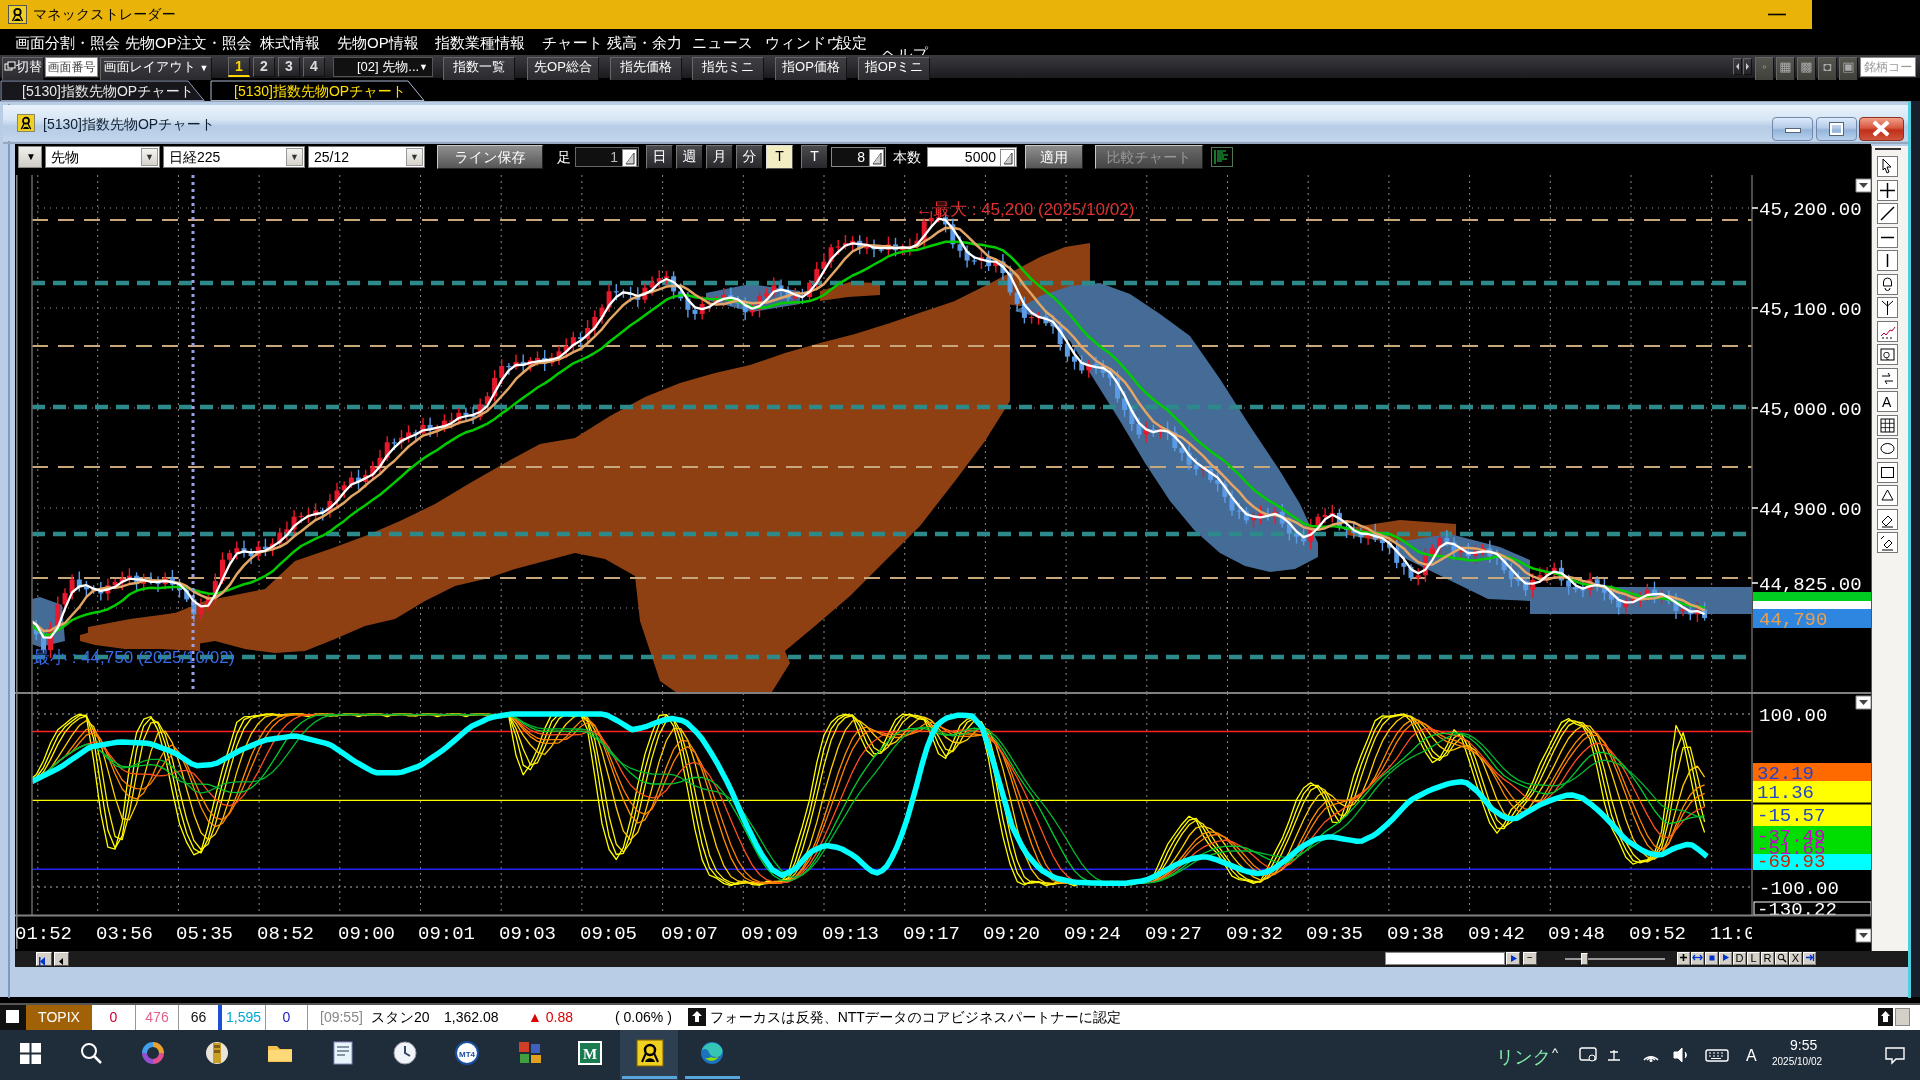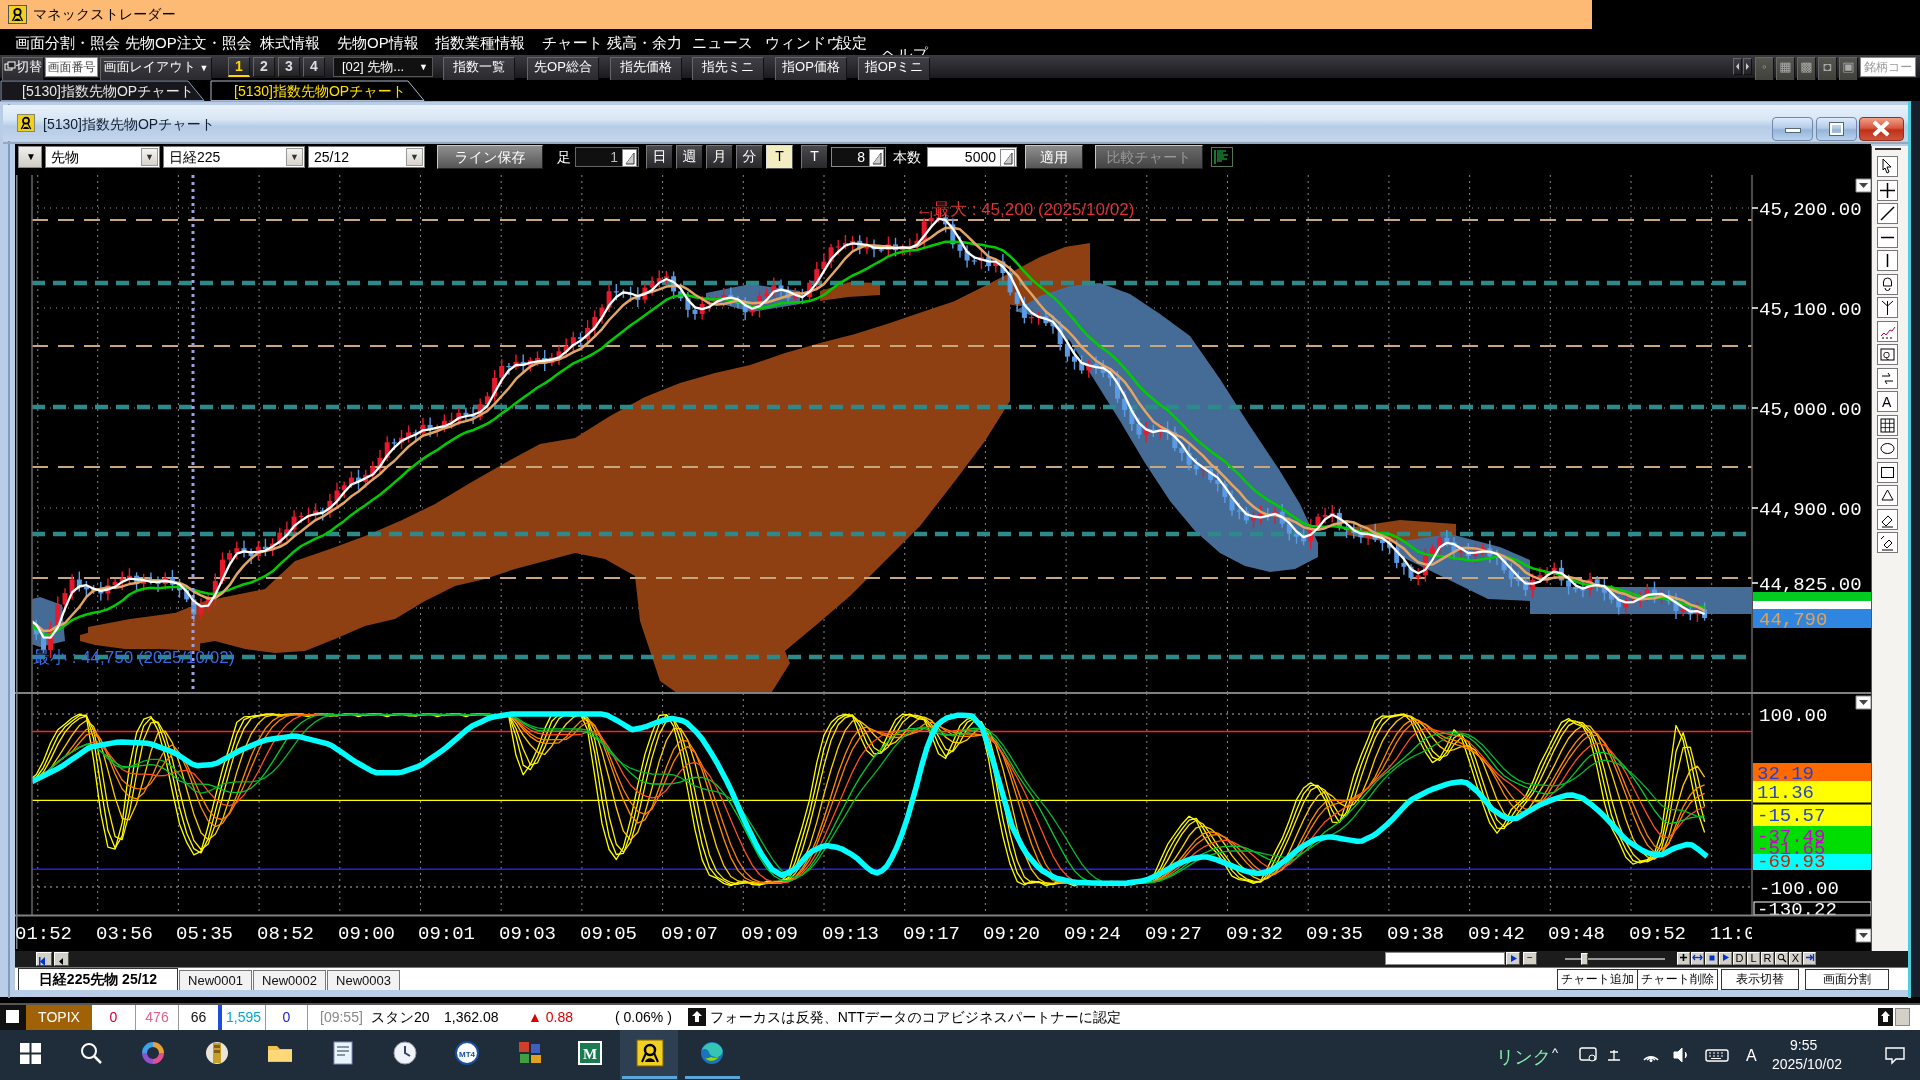--- a/index.html
+++ b/index.html
@@ -8,21 +8,21 @@
 .combo { position:absolute; height:22px; background:#fff; border:1px solid #777; color:#000; font-size:14px; }
 .combo .cb-t { position:absolute; left:5px; top:2px; }
 .combo .cb-a { position:absolute; right:1px; top:1px; bottom:1px; width:17px; background:linear-gradient(#f4f3f0,#d8d4cc); border:1px solid #999; color:#333; text-align:center; font-size:9px; line-height:17px; }
 .gbtn { position:absolute; height:24px; background:linear-gradient(#8f8f8f,#565656); border:1px solid #c8c8c8; border-right-color:#222; border-bottom-color:#222; color:#fff; font-size:14px; text-align:center; }
 .dbtn { position:absolute; width:27px; height:24px; background:linear-gradient(#4a4a4e,#28282c); border:1px solid #777; border-right-color:#000; border-bottom-color:#000; color:#fff; font-size:14px; text-align:center; line-height:21px; }
 .spin { position:absolute; top:1px; width:15px; height:18px; background:#fff; border:1px solid #888; }
 .spin svg { position:absolute; left:1px; top:1px; }
 </style></head>
 <body>
 
-<div class="abs" style="left:0;top:0;width:1592px;height:29px;background:#fdba74">
+<div class="abs" style="left:0;top:0;width:1812px;height:29px;background:#eab308">
   <div class="abs" style="left:8px;top:5px;width:19px;height:19px;background:#f0d020;border:1px solid #555">
     <svg width="17" height="17" viewBox="0 0 17 17">
         <circle cx="8.5" cy="6" r="3.2" fill="none" stroke="#000" stroke-width="1.8"></circle>
         <path d="M5,15 c1,-3.5 6,-3.5 7,0 z" fill="#000"></path>
         <path d="M3.5,15 l3,-6 M13.5,15 l-3,-6" stroke="#000" stroke-width="1.4"></path>
       </svg>
   </div>
   <span class="abs" style="left:33px;top:6px;font-size:14px;color:#000">マネックストレーダー</span>
   <svg class="abs" style="left:1762px;top:0" width="158" height="29" viewBox="0 0 158 29">
     <path d="M6,14.5 h18" stroke="#000" stroke-width="1.6"></path>
@@ -50,21 +50,21 @@
   <div class="tbtn" style="left:2px;top:2px;width:42px"><svg width="12" height="11" viewBox="0 0 12 11" style="vertical-align:-1px">
         <rect x="1" y="3" width="7" height="6" fill="none" stroke="#fff"></rect>
         <rect x="4" y="1" width="7" height="6" fill="#222" stroke="#fff"></rect>
       </svg>切替</div>
   <div class="abs" style="left:45px;top:2px;width:53px;height:20px;background:#fff;border:1px solid #888;color:#444;font-size:12px;text-align:center;line-height:18px">画面番号</div>
   <div class="tbtn" style="left:100px;top:2px;width:112px">画面レイアウト <span style="font-size:9px">▼</span></div>
   <div class="nbtn" style="left:228px;color:#ffd700;border-bottom:2px solid #ffd700">1</div>
     <div class="nbtn" style="left:253px">2</div>
     <div class="nbtn" style="left:278px">3</div>
     <div class="nbtn" style="left:303px">4</div>
-  <div class="abs" style="left:333px;top:2px;width:100px;height:20px;background:#111;border:1px solid #555;color:#fff;font-size:13px;line-height:18px;padding-left:8px">[02] 先物... <span style="position:absolute;right:4px;font-size:9px">▼</span></div>
+  <div class="abs" style="left:333px;top:2px;width:100px;height:20px;background:#111;border:1px solid #555;color:#fff;font-size:13px;line-height:18px;padding-left:23px">[02] 先物... <span style="position:absolute;right:4px;font-size:9px">▼</span></div>
   <div class="tbtn" style="left:443px;top:2px;width:72px">指数一覧</div>
     <div class="tbtn" style="left:527px;top:2px;width:72px">先OP総合</div>
     <div class="tbtn" style="left:610px;top:2px;width:72px">指先価格</div>
     <div class="tbtn" style="left:692px;top:2px;width:72px">指先ミニ</div>
     <div class="tbtn" style="left:775px;top:2px;width:72px">指OP価格</div>
     <div class="tbtn" style="left:858px;top:2px;width:72px">指OPミニ</div>
   <div class="tbtn" style="left:1733px;top:3px;width:9px;height:17px"><svg width="7" height="15" viewBox="0 0 7 15">
         <path d="M5,4 L2,7.5 L5,11 Z" fill="#ccc"></path>
       </svg></div>
   <div class="tbtn" style="left:1743px;top:3px;width:9px;height:17px"><svg width="7" height="15" viewBox="0 0 7 15">
@@ -912,30 +912,20 @@
           <circle cx="4" cy="4" r="2.8" fill="none" stroke="#000"></circle>
           <path d="M6,6 L9,9" stroke="#000" stroke-width="1.4"></path>
         </svg></div>
       <div style="position:absolute;left:1774px;top:1px;width:13px;height:13px;background:#d4d0c8;border:1px solid #888;border-top-color:#fff;border-left-color:#fff;box-sizing:border-box;font:11px Liberation Sans;color:#000;text-align:center;line-height:11px">X</div>
       <div style="position:absolute;left:1788px;top:1px;width:13px;height:13px;background:#d4d0c8;border:1px solid #888;border-top-color:#fff;border-left-color:#fff;box-sizing:border-box;font:11px Liberation Sans;color:#003;text-align:center;line-height:11px"><svg width="10" height="9" viewBox="0 0 10 9">
           <path d="M1,4.5 H7 M5,2 L7.5,4.5 L5,7" fill="none" stroke="#03c" stroke-width="1.3"></path>
           <path d="M8.5,1 V8" stroke="#03c" stroke-width="1.3"></path>
         </svg></div>
   </div>
 
-  <div class="abs" style="left:15px;top:865px;width:1893px;height:23px;background:#fff;border-top:1px solid #777">
-    <div class="abs" style="left:3px;top:0;width:160px;height:22px;background:#fff;border:1px solid #333;border-bottom:none;font-size:14px;font-weight:bold;color:#000;text-align:center;line-height:21px">日経225先物 25/12</div>
-    <div class="abs" style="left:164px;top:2px;width:73px;height:20px;background:#f2f2f2;border:1px solid #777;border-bottom:none;font-size:13px;color:#111;text-align:center;line-height:19px">New0001</div>
-    <div class="abs" style="left:238px;top:2px;width:73px;height:20px;background:#f2f2f2;border:1px solid #777;border-bottom:none;font-size:13px;color:#111;text-align:center;line-height:19px">New0002</div>
-    <div class="abs" style="left:312px;top:2px;width:73px;height:20px;background:#f2f2f2;border:1px solid #777;border-bottom:none;font-size:13px;color:#111;text-align:center;line-height:19px">New0003</div>
-    <div class="abs" style="left:1542px;top:1px;width:81px;height:21px;border:1px solid #333;font-size:12px;color:#000;text-align:center;line-height:19px">チャート追加</div>
-    <div class="abs" style="left:1622px;top:1px;width:81px;height:21px;border:1px solid #333;font-size:12px;color:#000;text-align:center;line-height:19px">チャート削除</div>
-    <div class="abs" style="left:1706px;top:1px;width:78px;height:21px;border:1px solid #333;font-size:12px;color:#000;text-align:center;line-height:19px;background:#fff">表示切替</div>
-    <div class="abs" style="left:1790px;top:1px;width:84px;height:21px;border:1px solid #333;font-size:12px;color:#000;text-align:center;line-height:19px;background:#fff">画面分割</div>
-  </div>
 
   <div class="abs" style="left:1908px;top:0;width:3px;height:896px;background:#4ecfe0"></div>
 </div>
 <div class="abs" style="left:1911px;top:101px;width:9px;height:896px;background:#161f2b"></div>
 
 <div class="abs" style="left:0;top:1003px;width:1920px;height:27px;background:#fff;border-top:2px solid #555;font-size:14px">
   <div class="abs" style="left:0;top:0;width:26px;height:25px;background:#111">
       <div class="abs" style="left:6px;top:5px;width:13px;height:13px;background:#fff"></div>
     </div>
   <div class="abs" style="left:26px;top:0;width:66px;height:25px;background:#a16207;color:#fff;text-align:center;line-height:24px">TOPIX</div>
@@ -1030,16 +1020,16 @@
       <circle cx="14" cy="14" r="3" fill="#1f2c3a" stroke="#fff"></circle>
     <path d="M36,6 v10 M32,8 h8 M30,16 h12" stroke="#fff" stroke-width="1.3" fill="none"></path>
     <path d="M66,16 a9,9 0 0 1 14,0 M69,16 a5.5,5.5 0 0 1 8,0" stroke="#fff" stroke-width="1.5" fill="none"></path>
       <circle cx="73" cy="16.5" r="1.5" fill="#fff"></circle>
     <path d="M96,8 v6 h4 l4,4 V4 l-4,4 z M107,8 a4,4 0 0 1 0,6" stroke="#fff" fill="#fff" stroke-width="1"></path>
     <rect x="128" y="6" width="22" height="11" rx="2" fill="none" stroke="#fff" stroke-width="1.4"></rect>
       <path d="M131,9 h2 M135,9 h2 M139,9 h2 M143,9 h2 M131,12 h2 M135,12 h2 M139,12 h2 M143,12 h2 M133,14.5 h10" stroke="#fff" stroke-width="1"></path>
     <text x="168" y="17" font-size="16" fill="#fff" font-family="Liberation Sans">A</text>
   </svg>
   <span class="abs" style="left:1790px;top:7px;color:#fff;font-size:14px">9:55</span>
-  <span class="abs" style="left:1772px;top:26px;color:#fff;font-size:14px">2025/10/02</span>
+  <span class="abs" style="left:1772px;top:26px;color:#fff;font-size:10px">2025/10/02</span>
   <svg class="abs" style="left:1884px;top:15px" width="24" height="20" viewBox="0 0 24 20">
       <path d="M2,3 h18 v11 h-8 l-4,4 v-4 h-6 z" fill="none" stroke="#fff" stroke-width="1.4"></path>
     </svg>
 </div>
 </body></html>

